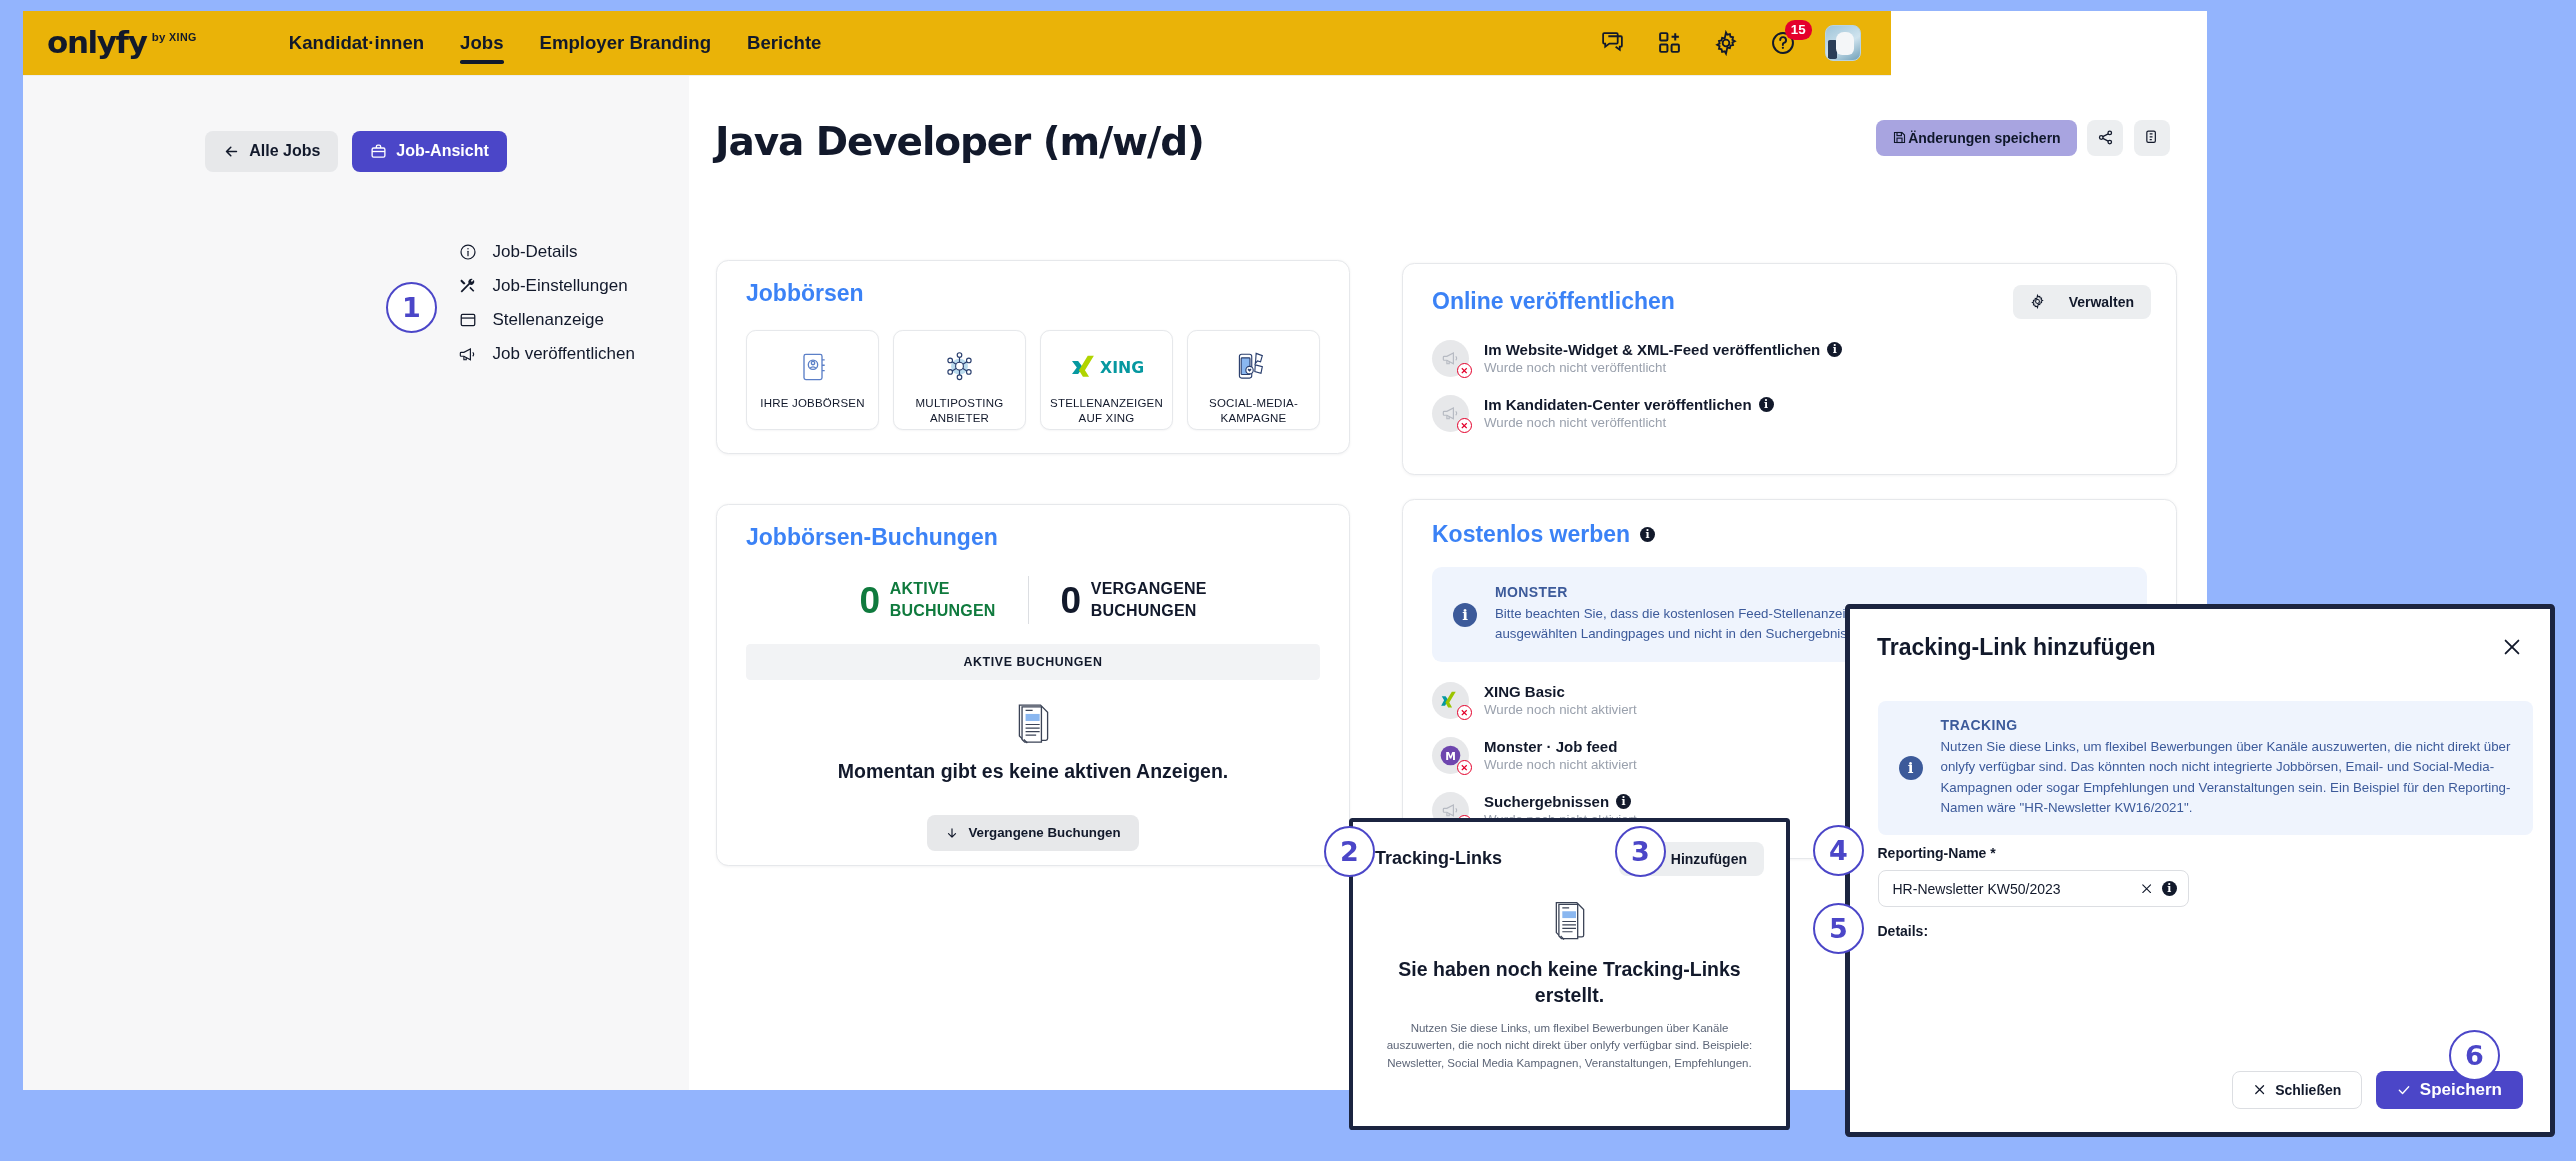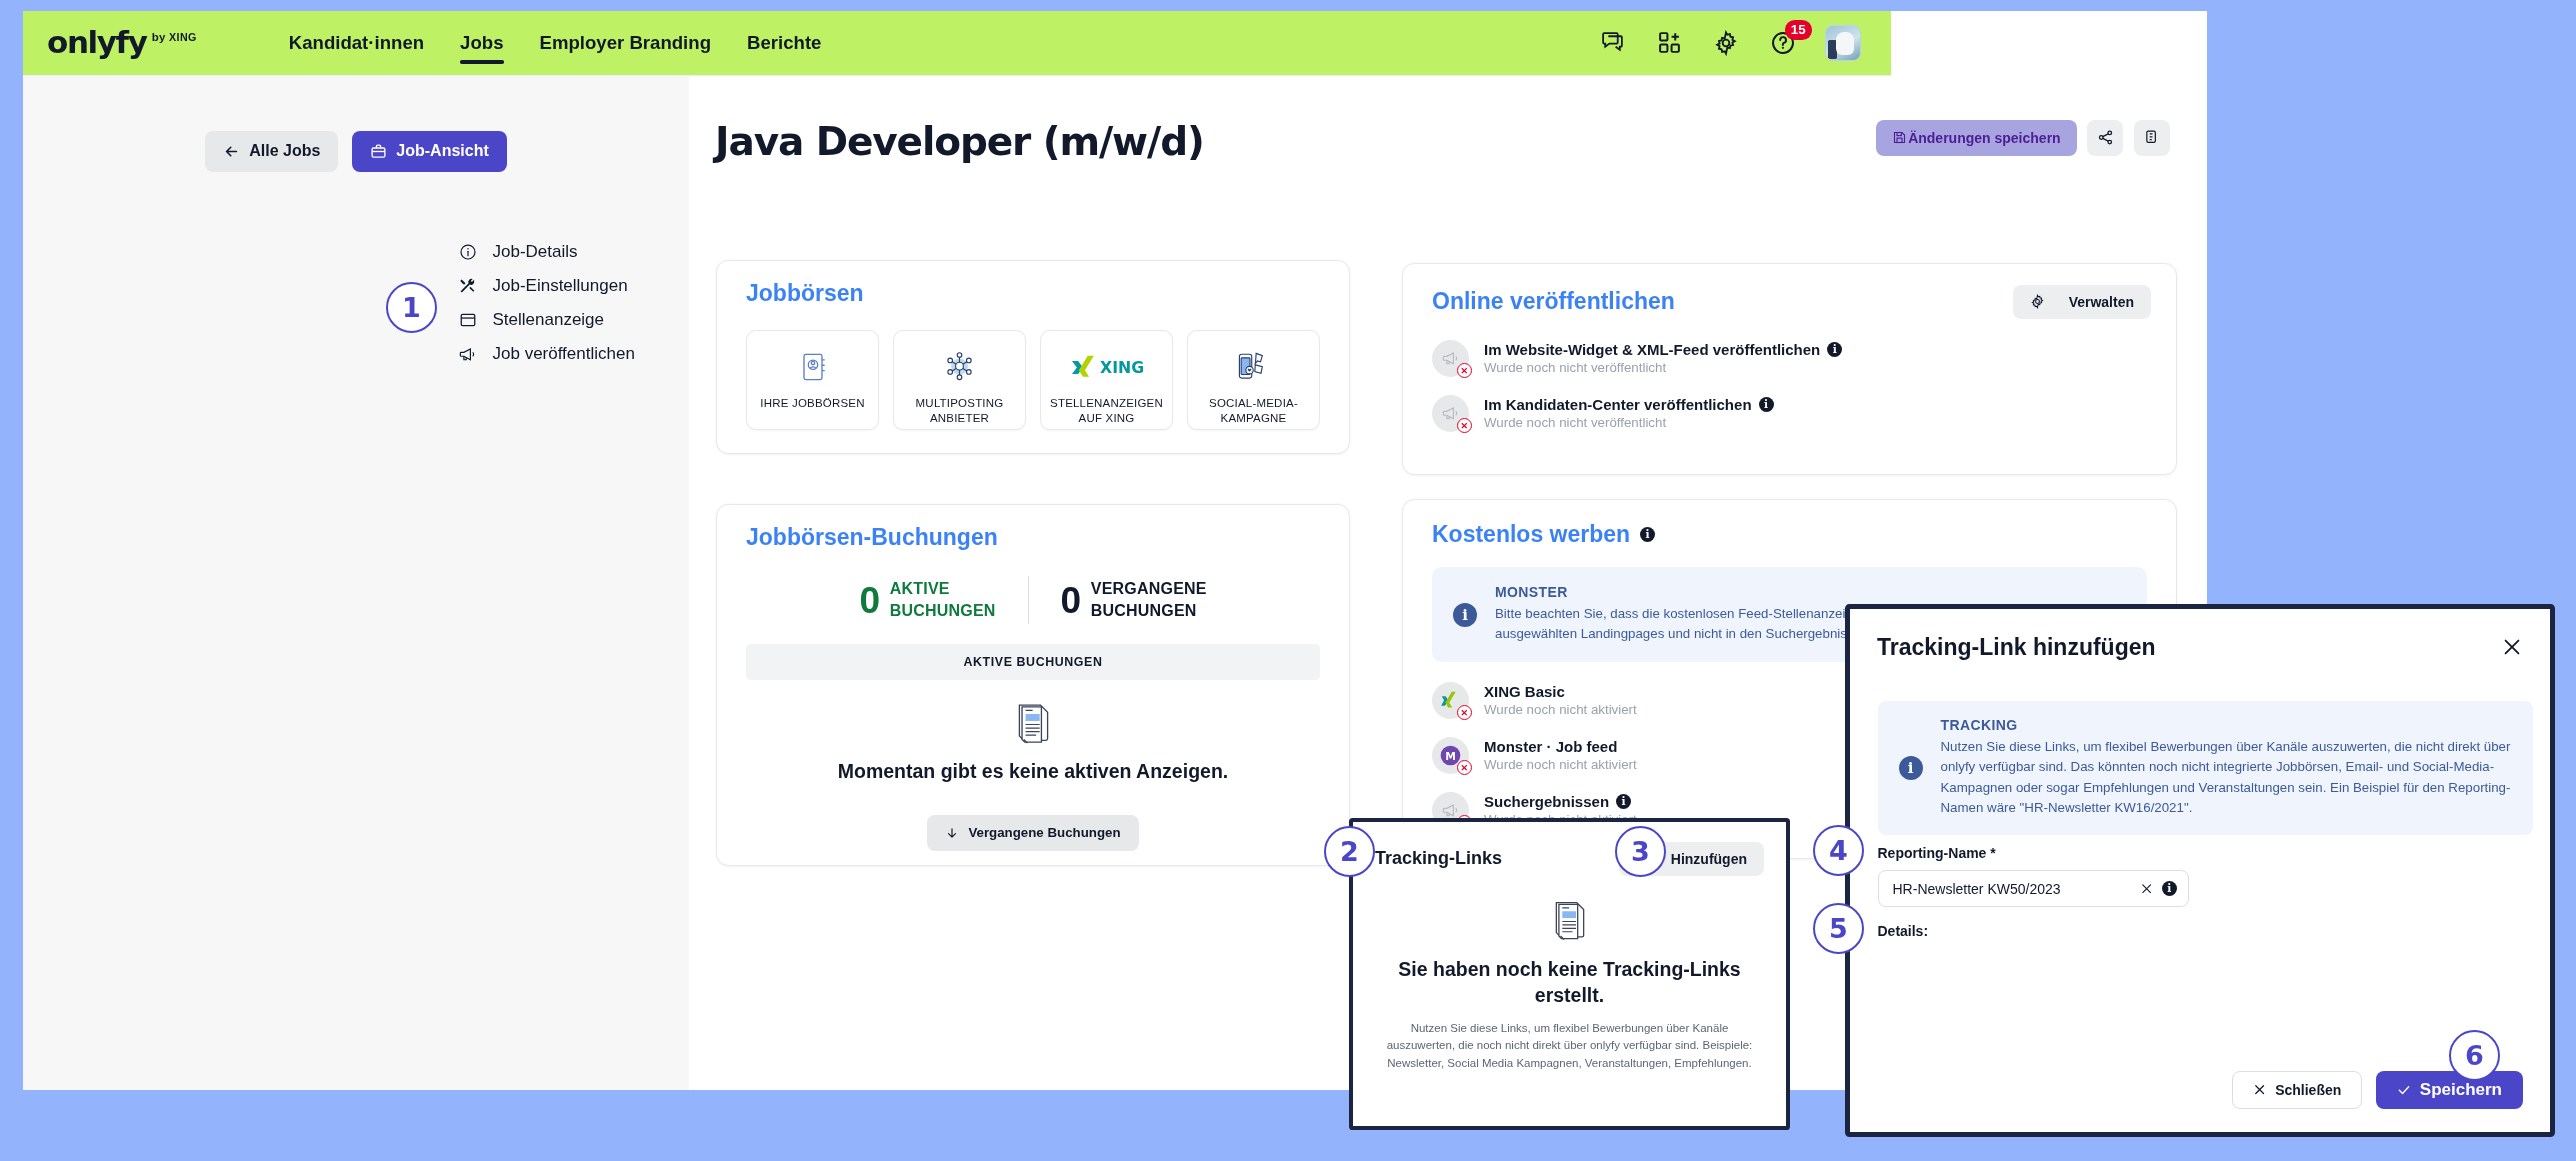--- a/index.html
+++ b/index.html
@@ -15,21 +15,21 @@
   .app {
     position: absolute; left: 23px; top: 10.7px;
     width: 2184px; height: 1079px;
     background: #ffffff;
     overflow: hidden;
   }
 
   
   .topnav {
     position: absolute; left: 0; top: 0; width: 1868px; height: 65px;
-    background: #bef264; border-bottom: 0.9px solid #eceef0;
+    background: #eab308; border-bottom: 0.9px solid #eceef0;
     display: flex; align-items: center;
   }
   .brand { margin-left: 24px; display: flex; align-items: flex-start; }
   .brand-word {
     font-family: "DejaVu Sans", sans-serif;
     font-size: 31px; font-weight: 700; color: #12192b;
     letter-spacing: -1.4px; line-height: 1;
   }
   .brand-sub { font-size: 11.5px; color: #12192b; font-weight: 600; margin-left: 5.3px; margin-top: 3.6px; letter-spacing: 0.2px;}
   .brand-sub .x { font-size: 10.7px; letter-spacing: 0.4px;}
@@ -88,21 +88,21 @@
     position: absolute; left: 666px; top: 65px; width: 1518px; height: 1015px;
     background: #fff;
   }
   .page-title {
     font-family: "DejaVu Sans", sans-serif;
     position: absolute; left: 26px; top: 43px; font-size: 39px; font-weight: 700;
     color: #12192b; letter-spacing: -1.1px;
   }
   .title-actions { position: absolute; right: 37px; top: 44px; display: flex; gap: 10.7px; align-items: center; }
   .btn-save {
-    background: #a8a4e0; color: #4c1d95; font-size: 14px; font-weight: 700;
+    background: #a8a4e0; color: #0f172a; font-size: 14px; font-weight: 700;
     border-radius: 8px; height: 36px; padding: 0 16px; display: flex; align-items: center; gap: 1px; cursor: pointer;
   }
   .icon-btn {
     width: 36px; height: 36px; background: #eceef0; border-radius: 8px;
     display: flex; align-items: center; justify-content: center; cursor: pointer; color: #12192b;
   }
 
   
   .card {
     position: absolute; background: #fff; border: 0.9px solid #e6e8eb;

